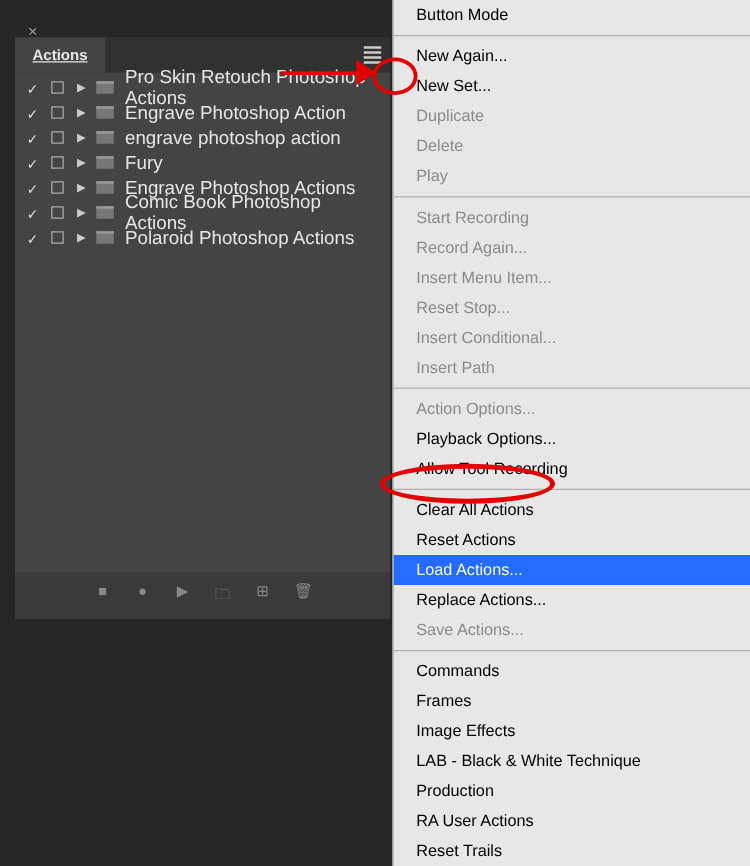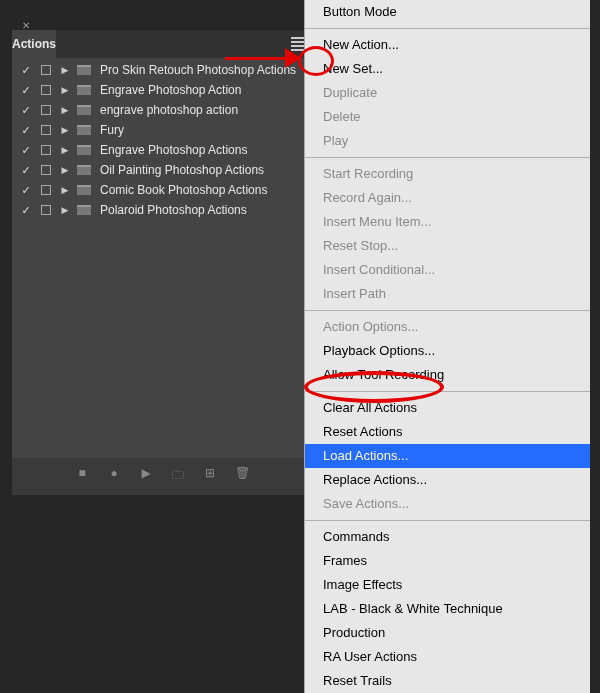--- a/index.html
+++ b/index.html
@@ -26,24 +26,25 @@
     font-size: 10px;
   }
   .panel-tabs {
     display: flex;
     align-items: stretch;
     height: 28px;
     background: #313131;
   }
   .tab {
     background: #444;
-    padding: 7px 0;
+    padding: 7px 14px;
     font-size: 12px;
     font-weight: 600;
     color: #e6e6e6;
+    text-decoration: underline;
   }
   .tabs-spacer { flex: 1; background: #313131; }
   .panel-menu-btn {
     width: 28px;
     display: flex;
     align-items: center;
     justify-content: center;
     background: #313131;
     position: relative;
   }
@@ -53,21 +54,21 @@
     background: #444;
     padding-top: 2px;
     min-height: 400px;
   }
   .row {
     display: flex;
     align-items: center;
     height: 20px;
     gap: 4px;
     padding: 0 6px;
-    font-size: 12px;
+    font-size: 15px;
     color: #e6e6e6;
   }
   .col-check { width:16px; display:flex; justify-content:center; }
   .col-dlg   { width:16px; display:flex; justify-content:center; }
   .col-expand{ width:14px; display:flex; justify-content:center; color:#ccc; font-size:9px;}
   .col-folder{ width:16px; display:flex; justify-content:center; }
   .col-name  { flex:1; padding-left:4px; }
   .check::before { content:"✓"; color:#e0e0e0; font-size:11px; }
   .dlgbox { width:10px; height:10px; border:1px solid #aaa; display:inline-block; }
   .expand::before { content:"▶"; font-size:9px; color:#ccc; }
@@ -80,21 +81,21 @@
     gap:18px;
     padding:8px 0;
     background:#3a3a3a;
     color:#888;
   }
   .footer .ico { width:14px; text-align:center; font-size:12px; }
 
   
   .menu {
     position:absolute;
-    top:0; left:304px;
+    top:0; left:314px;
     width:286px;
     height:693px;
     background:#e7e7e7;
     color:#000;
     font-size:13px;
     border-left:1px solid #aaa;
   }
   .menu-item {
     padding:3px 18px;
     line-height:18px;
@@ -235,35 +236,20 @@
         </span>
         <span class="col-dlg">
           <span class="dlgbox"></span>
         </span>
         <span class="col-expand">
           <span class="expand"></span>
         </span>
         <span class="col-folder">
           <span class="folder-icon"></span>
         </span>
-        <span class="col-name">Oil Painting Photoshop Actions</span>
-      </div>
-      <div class="row">
-        <span class="col-check">
-          <span class="check"></span>
-        </span>
-        <span class="col-dlg">
-          <span class="dlgbox"></span>
-        </span>
-        <span class="col-expand">
-          <span class="expand"></span>
-        </span>
-        <span class="col-folder">
-          <span class="folder-icon"></span>
-        </span>
         <span class="col-name">Comic Book Photoshop Actions</span>
       </div>
       <div class="row">
         <span class="col-check">
           <span class="check"></span>
         </span>
         <span class="col-dlg">
           <span class="dlgbox"></span>
         </span>
         <span class="col-expand">
@@ -282,21 +268,21 @@
     <span class="ico">▶</span>
     <span class="ico">🗀</span>
     <span class="ico">⊞</span>
     <span class="ico">🗑</span>
   </div>
 </div>
 
 <div class="menu" id="panel-menu">
     <div class="menu-item">Button Mode</div>
     <div class="menu-sep"></div>
-    <div class="menu-item">New Action...</div>
+    <div class="menu-item">New Again...</div>
     <div class="menu-item">New Set...</div>
     <div class="menu-item disabled">Duplicate</div>
     <div class="menu-item disabled">Delete</div>
     <div class="menu-item disabled">Play</div>
     <div class="menu-sep"></div>
     <div class="menu-item disabled">Start Recording</div>
     <div class="menu-item disabled">Record Again...</div>
     <div class="menu-item disabled">Insert Menu Item...</div>
     <div class="menu-item disabled">Reset Stop...</div>
     <div class="menu-item disabled">Insert Conditional...</div>

